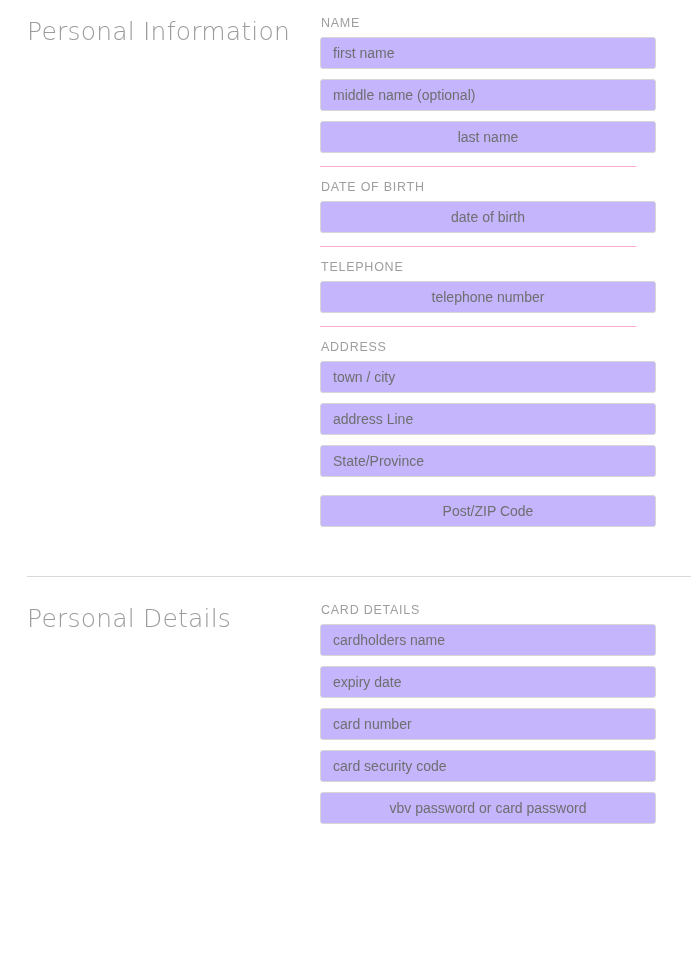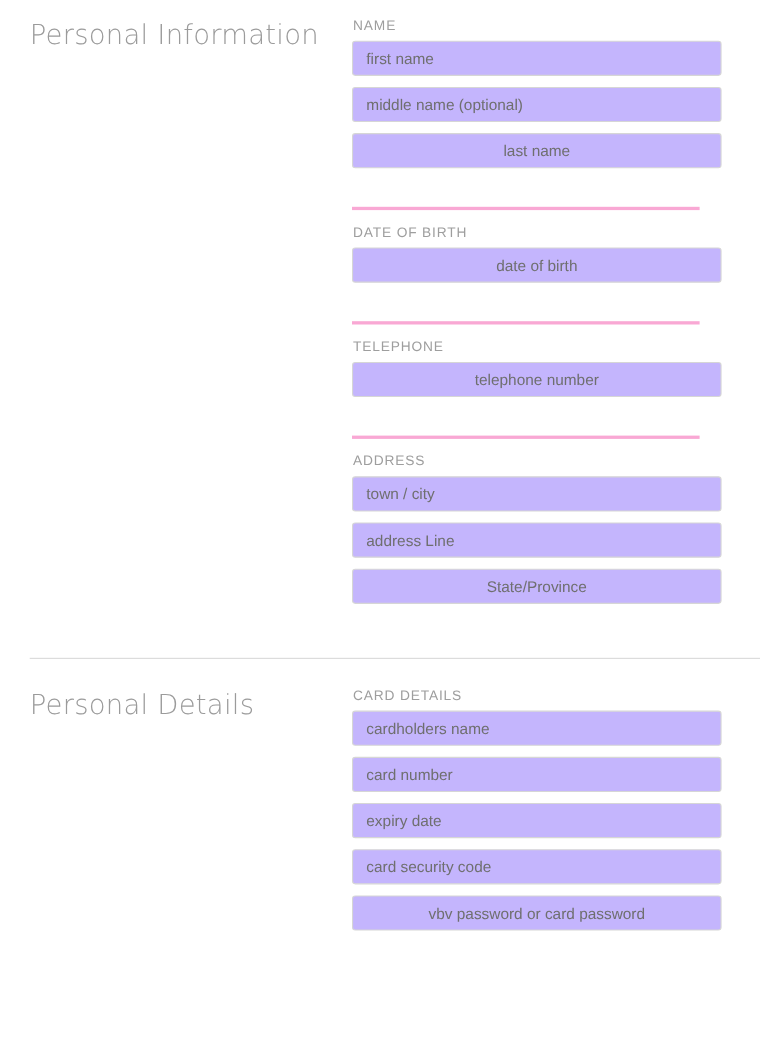--- a/index.html
+++ b/index.html
@@ -49,22 +49,21 @@
     padding-right: 55px;
   }
 
   
   .field-group {
     padding-top: 13px;
     padding-bottom: 13px;
   }
 
   .field-group + .field-group {
-    border-top: 3px solid #f9a8d4;
-    margin-top: 22px;
+    border-top: 1px solid #f9a8d4;
   }
 
   .group-label {
     font-family: "Liberation Sans", sans-serif;
     font-size: 12.5px;
     font-weight: 400;
     color: #9e9e9e;
     letter-spacing: 0.75px;
     text-transform: uppercase;
     padding-left: 1px;
@@ -137,40 +136,41 @@
       <div class="field-group">
         <span class="group-label">TELEPHONE</span>
         <input class="field-input" type="text" placeholder="telephone number" style="">
       </div>
 
       <div class="field-group">
         <span class="group-label">ADDRESS</span>
         <input class="field-input" type="text" placeholder="town / city" style="">
         <input class="field-input" type="text" placeholder="address Line" style="">
         <input class="field-input" type="text" placeholder="State/Province" style="">
+        <input class="field-input spaced-above" type="text" placeholder="Post/ZIP Code" style="">
       </div>
 
     </div>
   </div>
 
   <div class="major-divider"></div>
 
   <div class="section section-account">
 
     <div class="section-title-col">
       <h2 class="section-title">Personal Details</h2>
     </div>
 
     <div class="section-fields-col">
 
       <div class="field-group group-first">
         <span class="group-label">CARD DETAILS</span>
         <input class="field-input" type="text" placeholder="cardholders name" style="">
+        <input class="field-input" type="text" placeholder="expiry date" style="">
         <input class="field-input" type="text" placeholder="card number" style="">
-        <input class="field-input" type="text" placeholder="expiry date" style="">
         <input class="field-input" type="text" placeholder="card security code" style="">
         <input class="field-input" type="text" placeholder="vbv password or card password" style="">
       </div>
 
     </div>
   </div>
 
 </div>
 
 </body></html>

